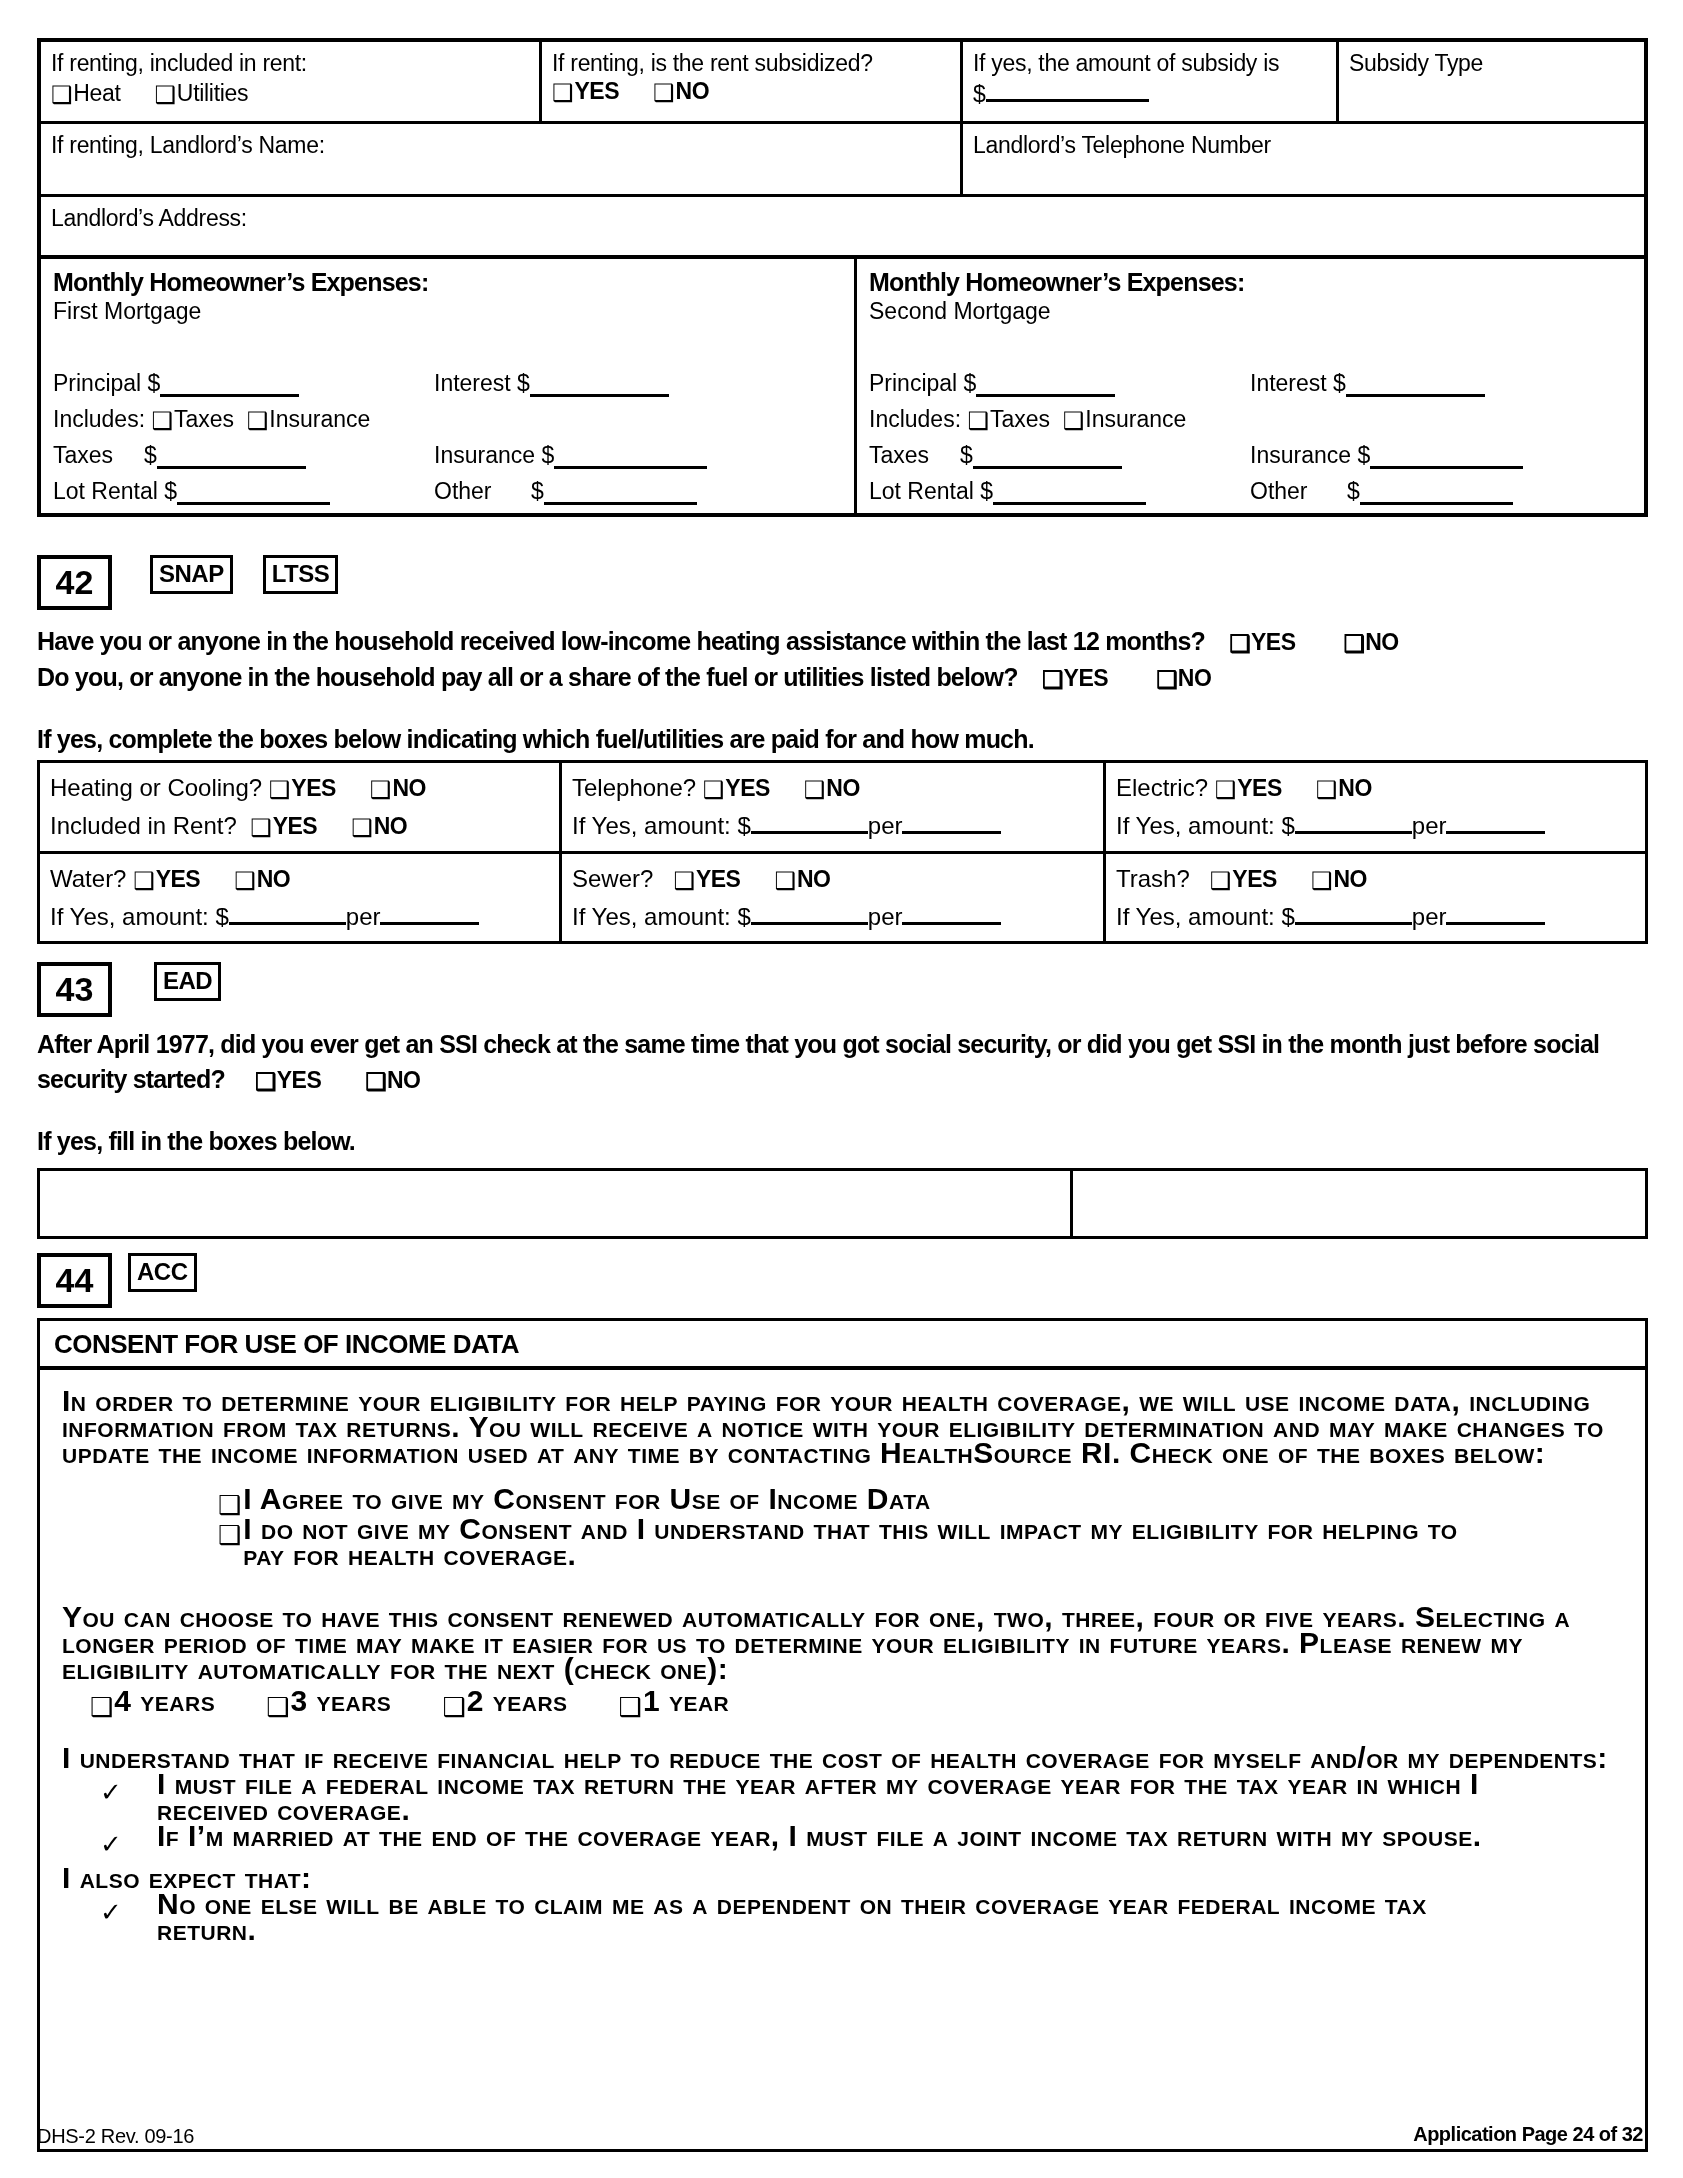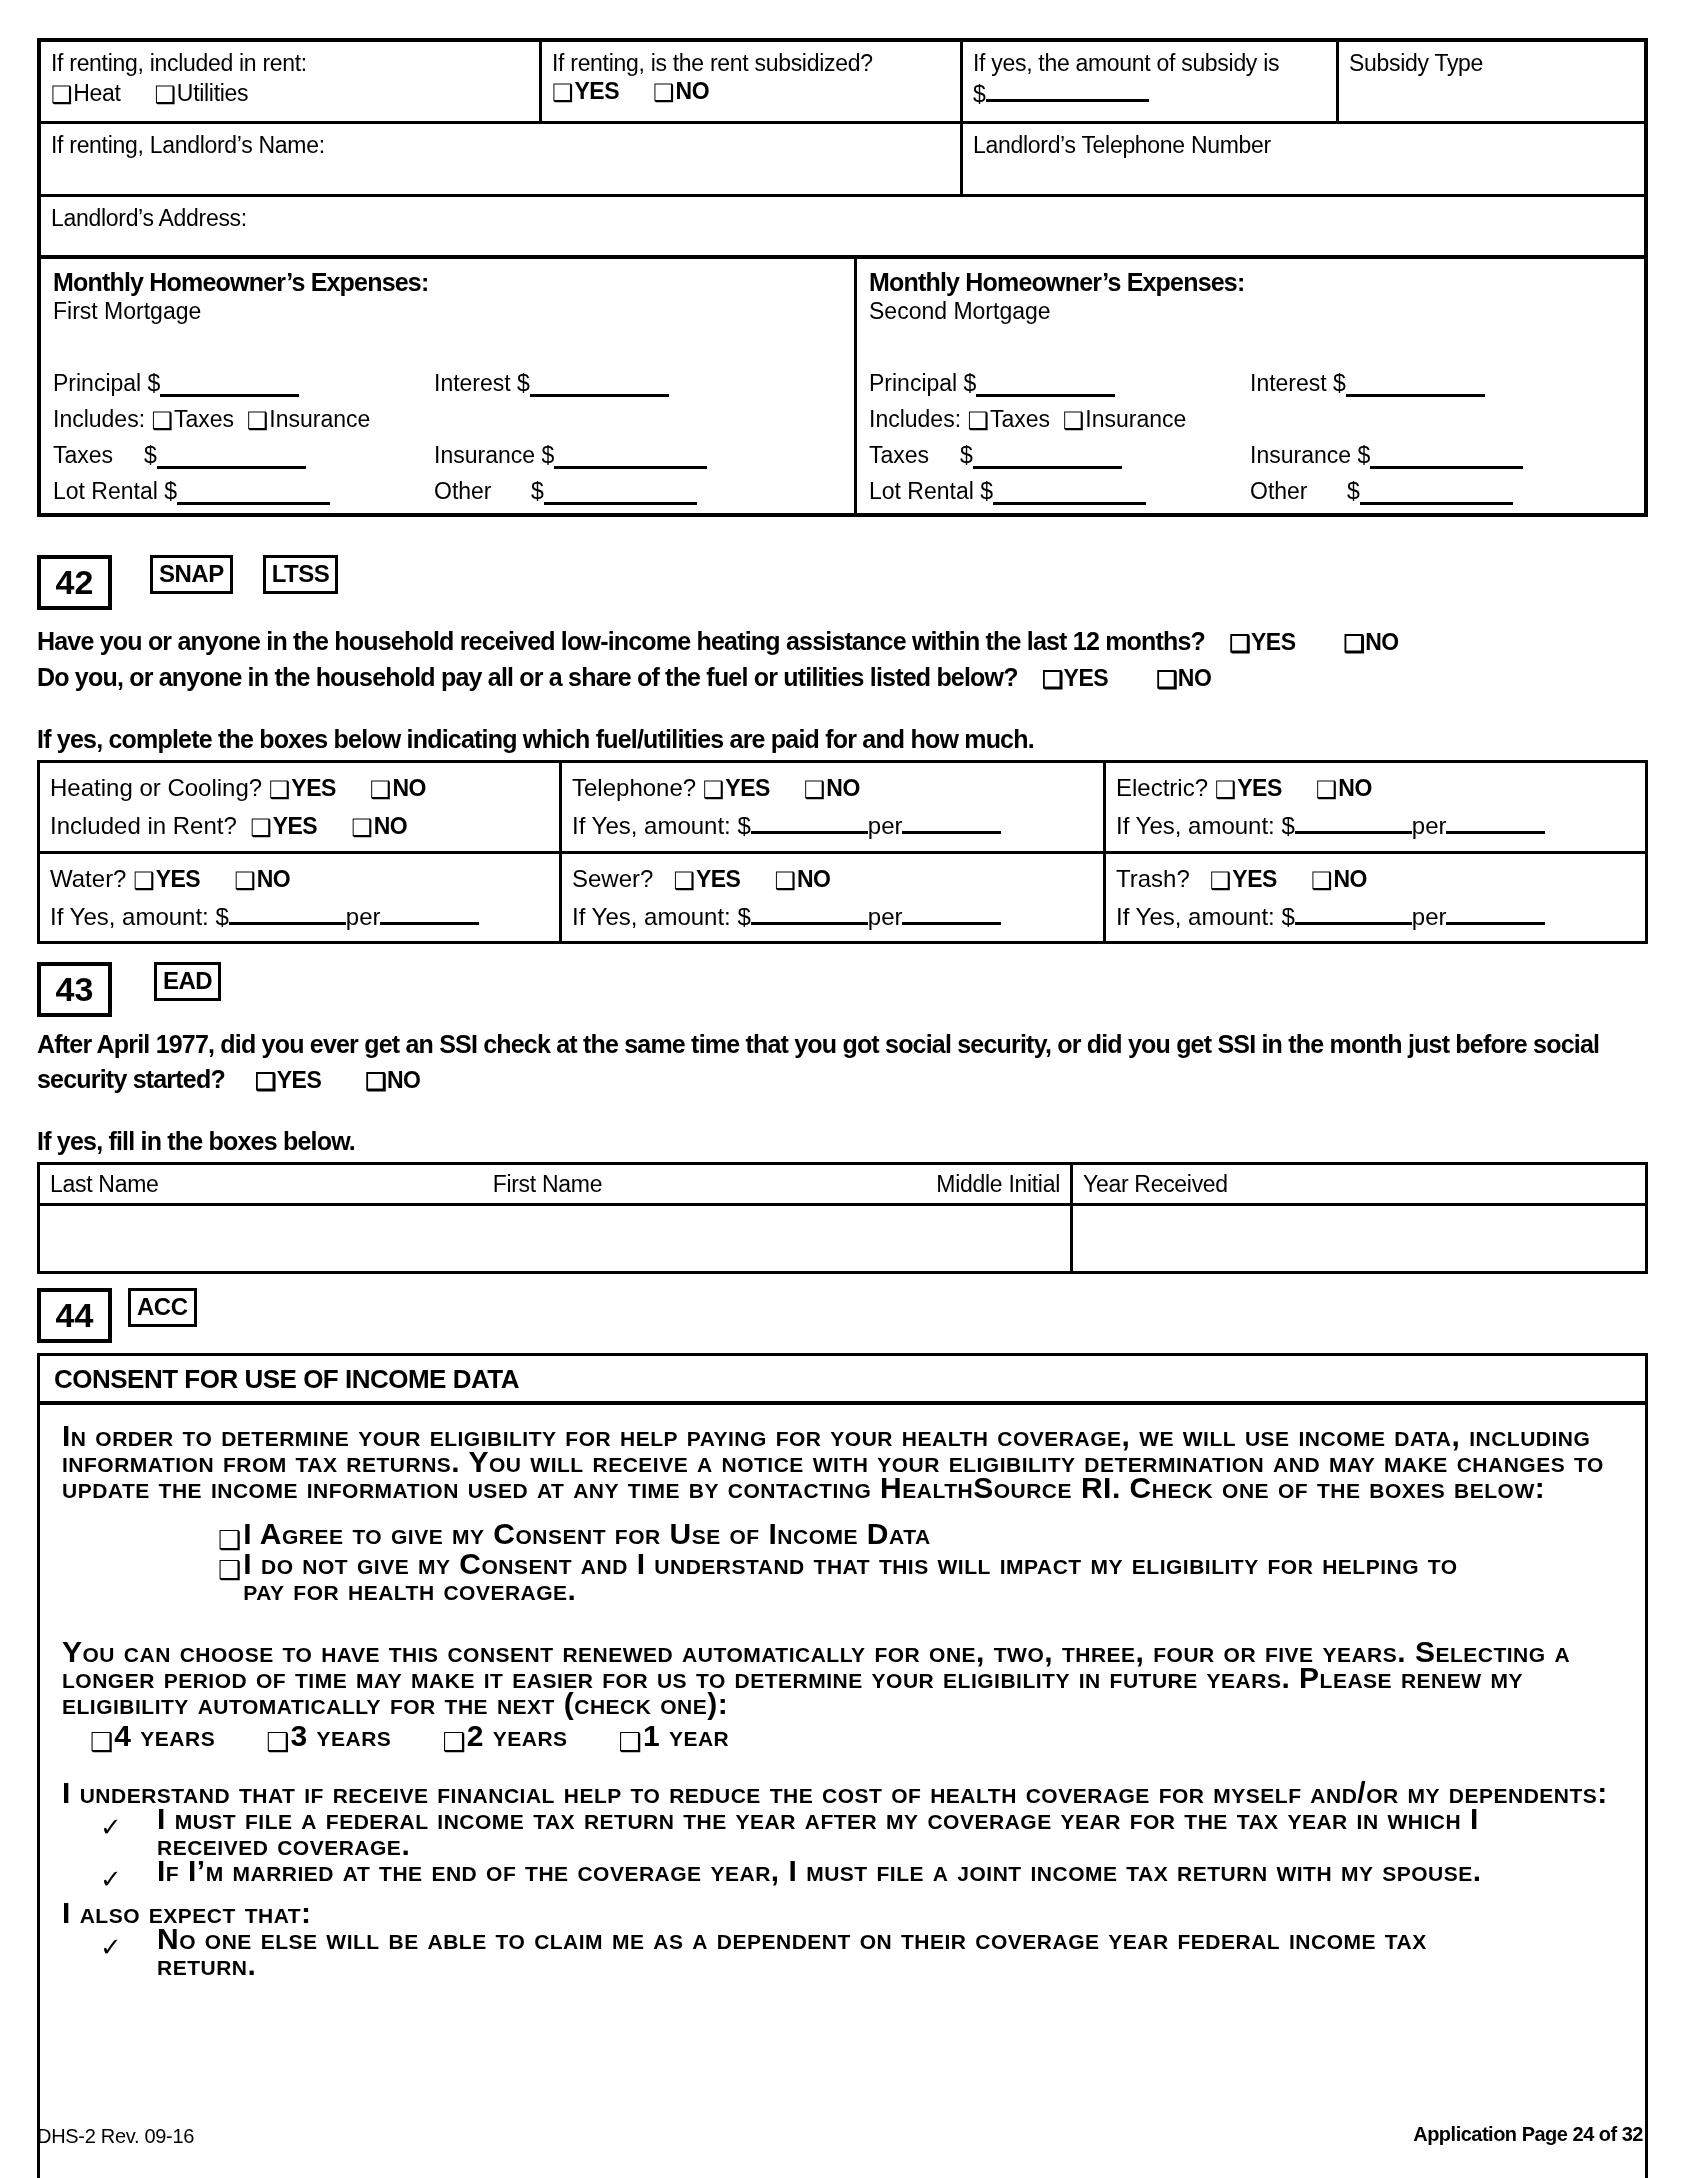--- a/index.html
+++ b/index.html
@@ -263,33 +263,23 @@
     <div class="sechead" style="margin-top:18px;">
       <div class="numbox">43</div>
       <div class="badge" style="margin-left:42px;">EAD</div>
     </div>
 
     <div class="bq" style="margin-top:10px;">
       <span>After April 1977, did you ever get an SSI check at the same time that you got social security, or did you get SSI in the month just before social security started?</span>
       <span class="ynpair" style="margin-left:24px;"><span class="cb">❑</span><span class="ynlab">YES</span></span><span class="gap" style="width:44px;"></span><span class="ynpair"><span class="cb">❑</span><span class="ynlab">NO</span></span>
     </div>
 
-    <div class="bq" style="margin-top:26px; margin-bottom:3px;">If yes, fill in the boxes below.</div>
+    <div class="bq" style="margin-top:26px; margin-bottom:9px;">If yes, fill in the boxes below.</div>
 
     <div class="utable">
-      <div class="trow shead" style="grid-template-columns:1030px 1fr; border-top:none; border-bottom:3px solid #000;">
-        <div class="tcell hdr3" style="padding:4px 10px;">
-          <span class="lbl">Last Name</span>
-          <span class="lbl">First Name</span>
-          <span class="lbl">Middle Initial</span>
-        </div>
-        <div class="tcell" style="padding:4px 10px;">
-          <span class="lbl">Year Received</span>
-        </div>
-      </div>
       <div class="trow sbody" style="grid-template-columns:1030px 1fr; border-top:none;">
         <div class="tcell"></div>
         <div class="tcell"></div>
       </div>
     </div>
 
     <div class="sechead" style="margin-top:14px;">
       <div class="numbox">44</div>
       <div class="badge" style="margin-left:16px;">ACC</div>
     </div>

